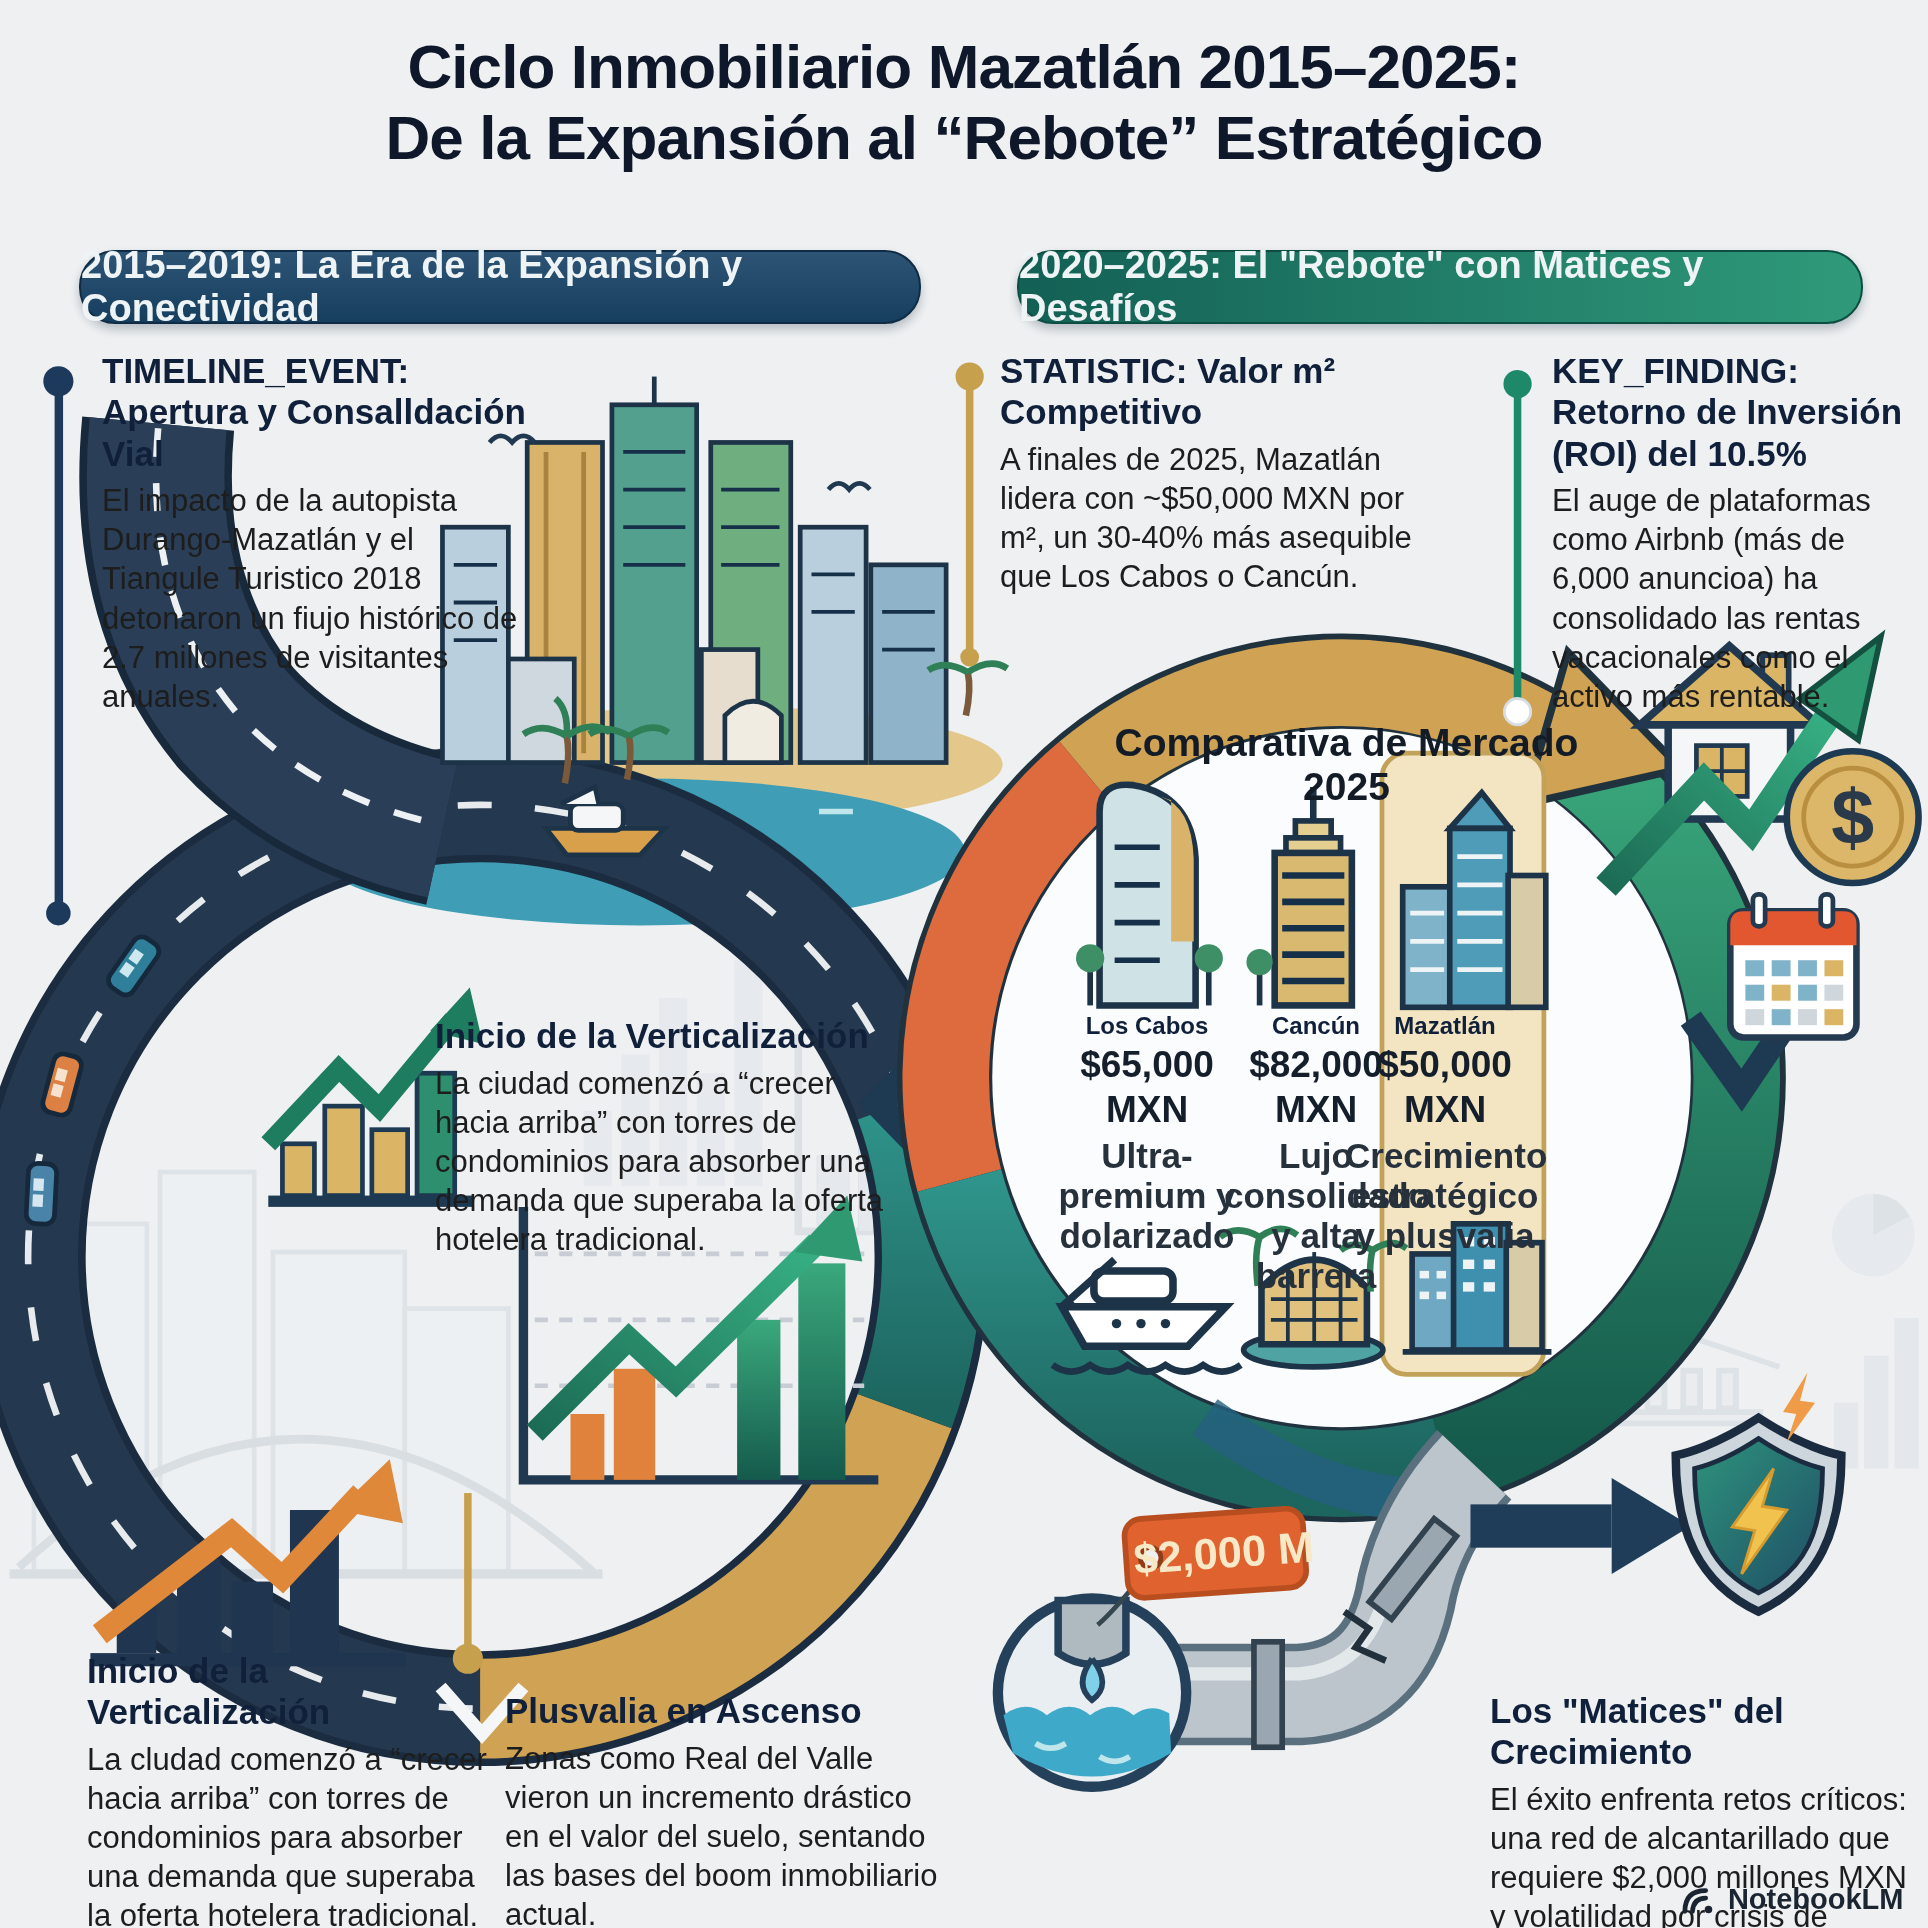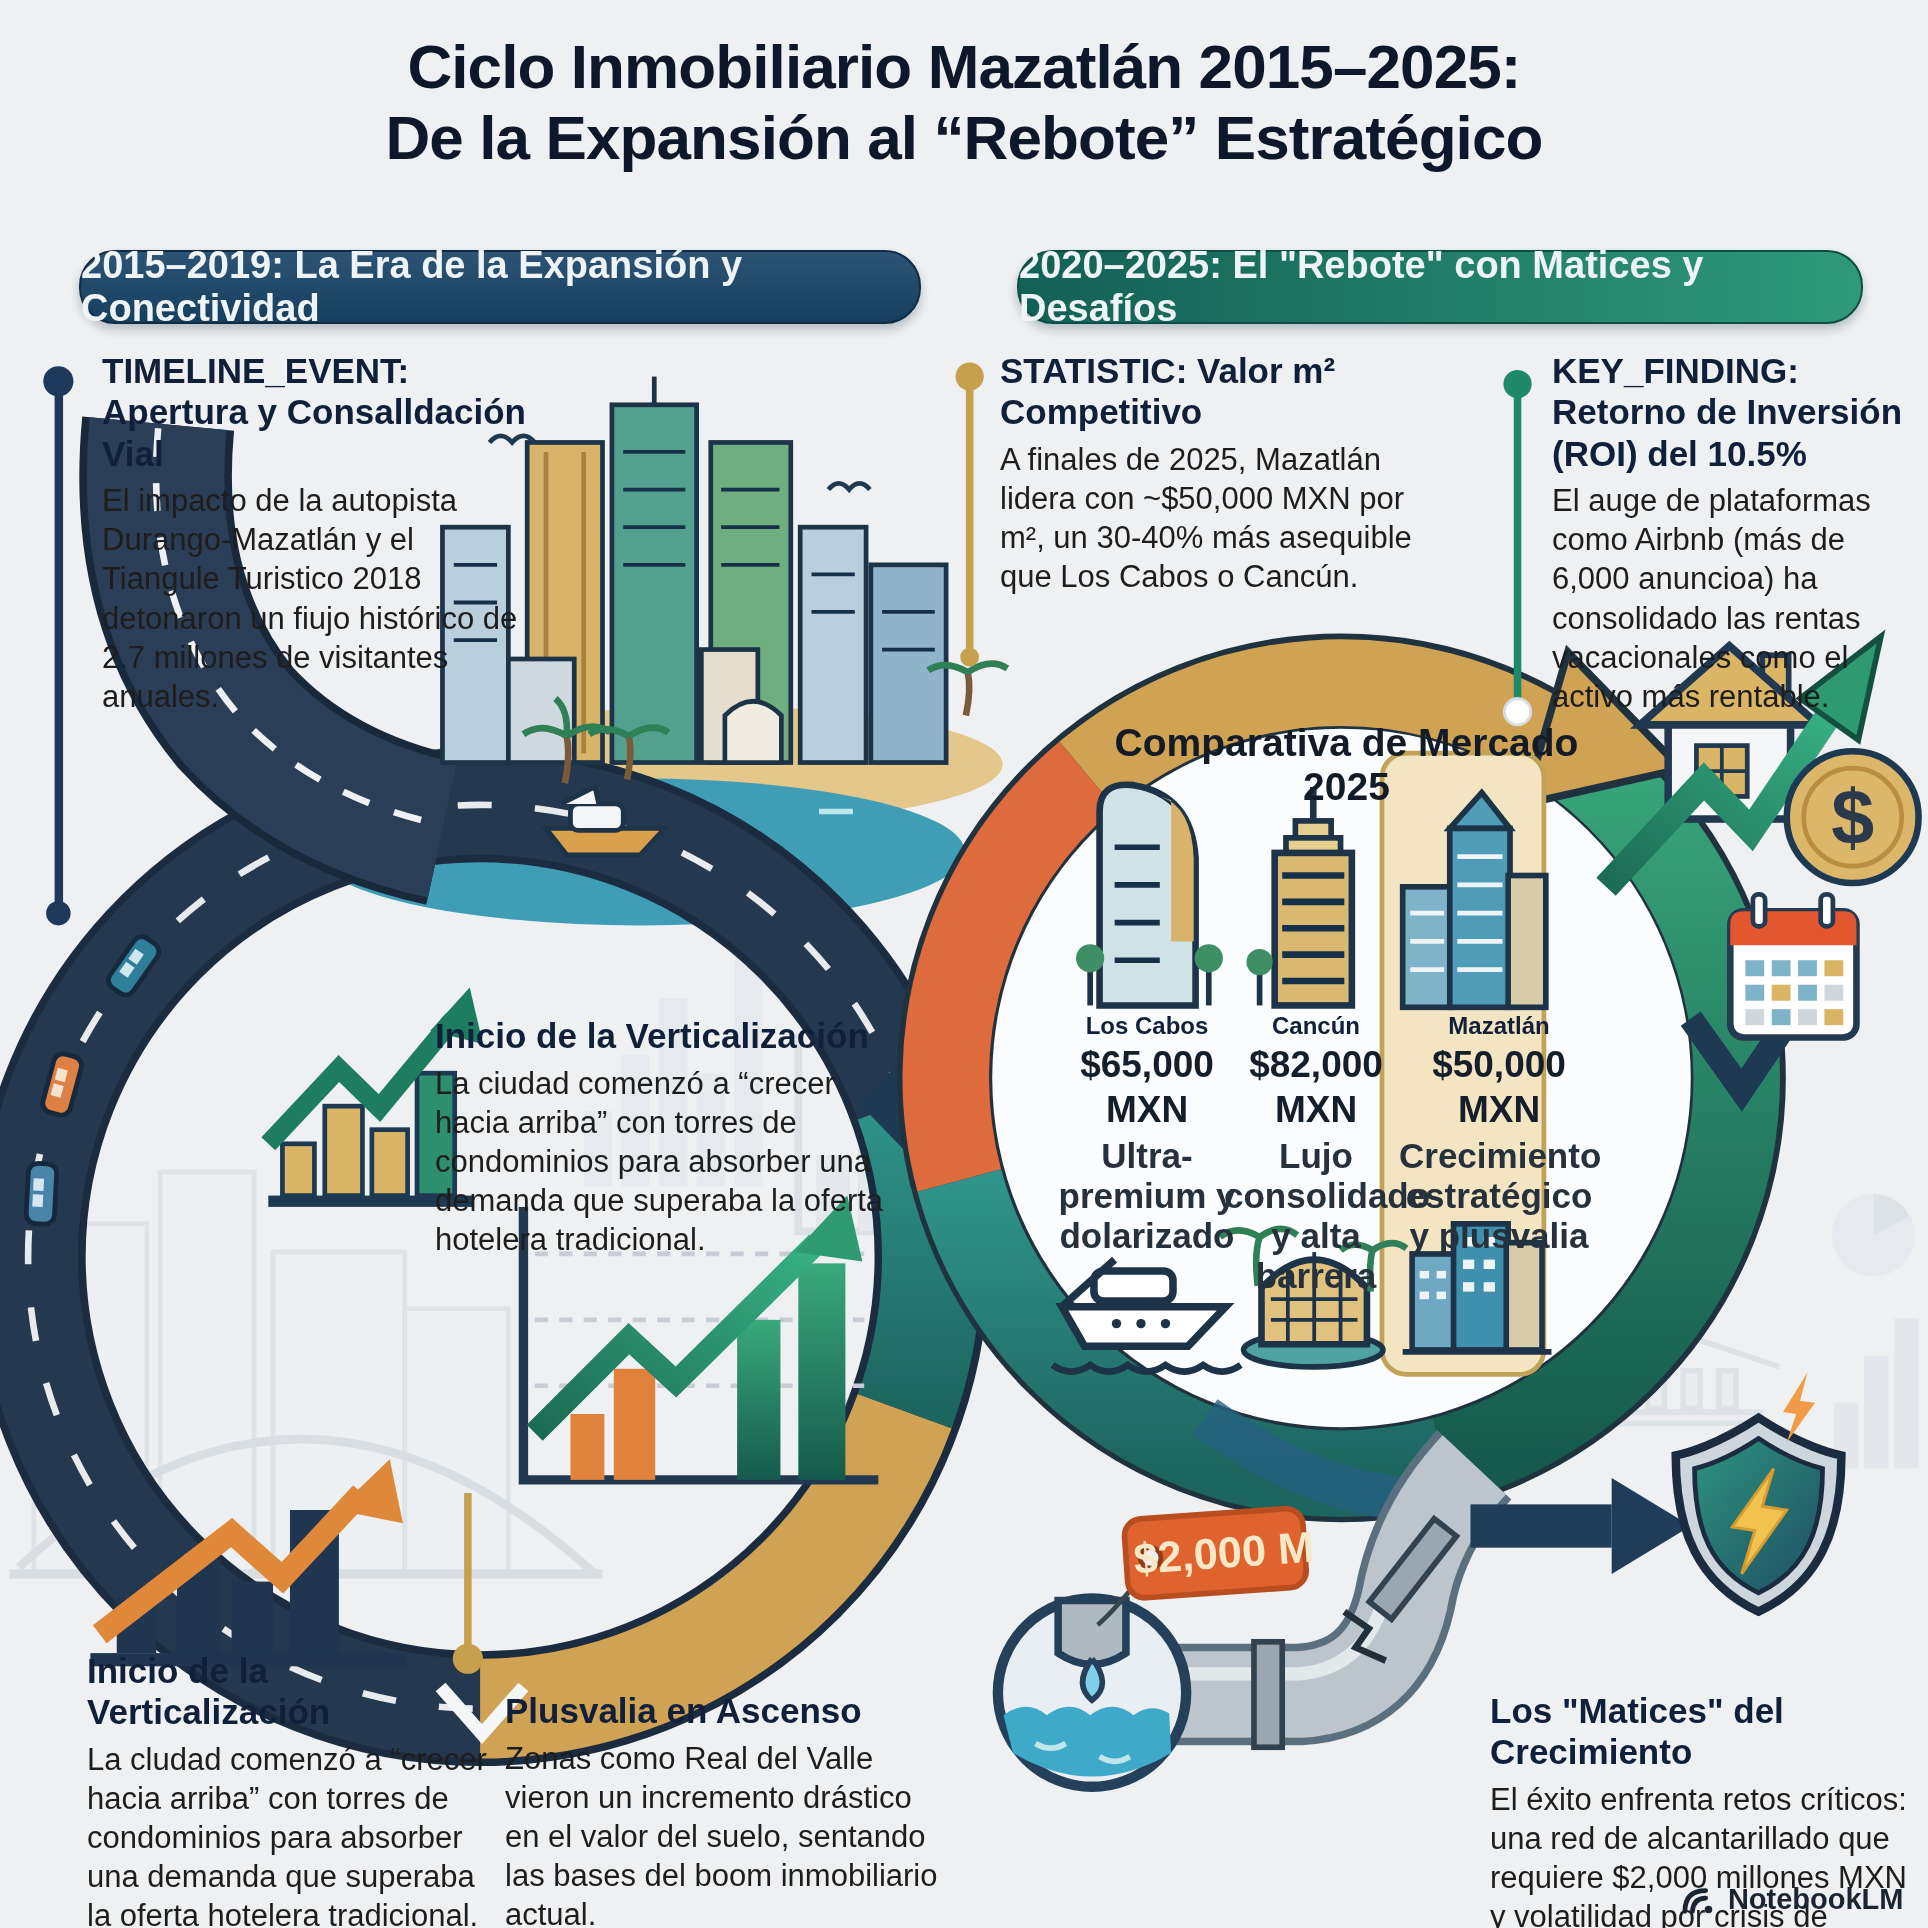--- a/index.html
+++ b/index.html
@@ -477,21 +477,21 @@
 <div class="abs cmp-col" style="left:1053px;top:1013px;width:188px;">
   <div class="cmp-city">Los Cabos</div>
   <div class="cmp-price">$65,000 MXN</div>
   <div class="cmp-desc">Ultra-premium y dolarizado</div>
 </div>
 <div class="abs cmp-col" style="left:1224px;top:1013px;width:184px;">
   <div class="cmp-city">Cancún</div>
   <div class="cmp-price">$82,000 MXN</div>
   <div class="cmp-desc">Lujo consolidado y alta barrera</div>
 </div>
-<div class="abs cmp-col" style="left:1399px;top:1013px;width:200px;">
+<div class="abs cmp-col" style="left:1345px;top:1013px;width:200px;">
   <div class="cmp-city">Mazatlán</div>
   <div class="cmp-price">$50,000 MXN</div>
   <div class="cmp-desc">Crecimiento estratégico y plusvalia</div>
 </div>
 
 <div class="abs blk" style="left:1490px;top:1690px;width:426px;">
   <h3>Los "Matices" del Crecimiento</h3>
   <p>El éxito enfrenta retos críticos: una red de alcantarillado que requiere $2,000 millones MXN y volatilidad por crisis de seguridad.</p>
 </div>
 

